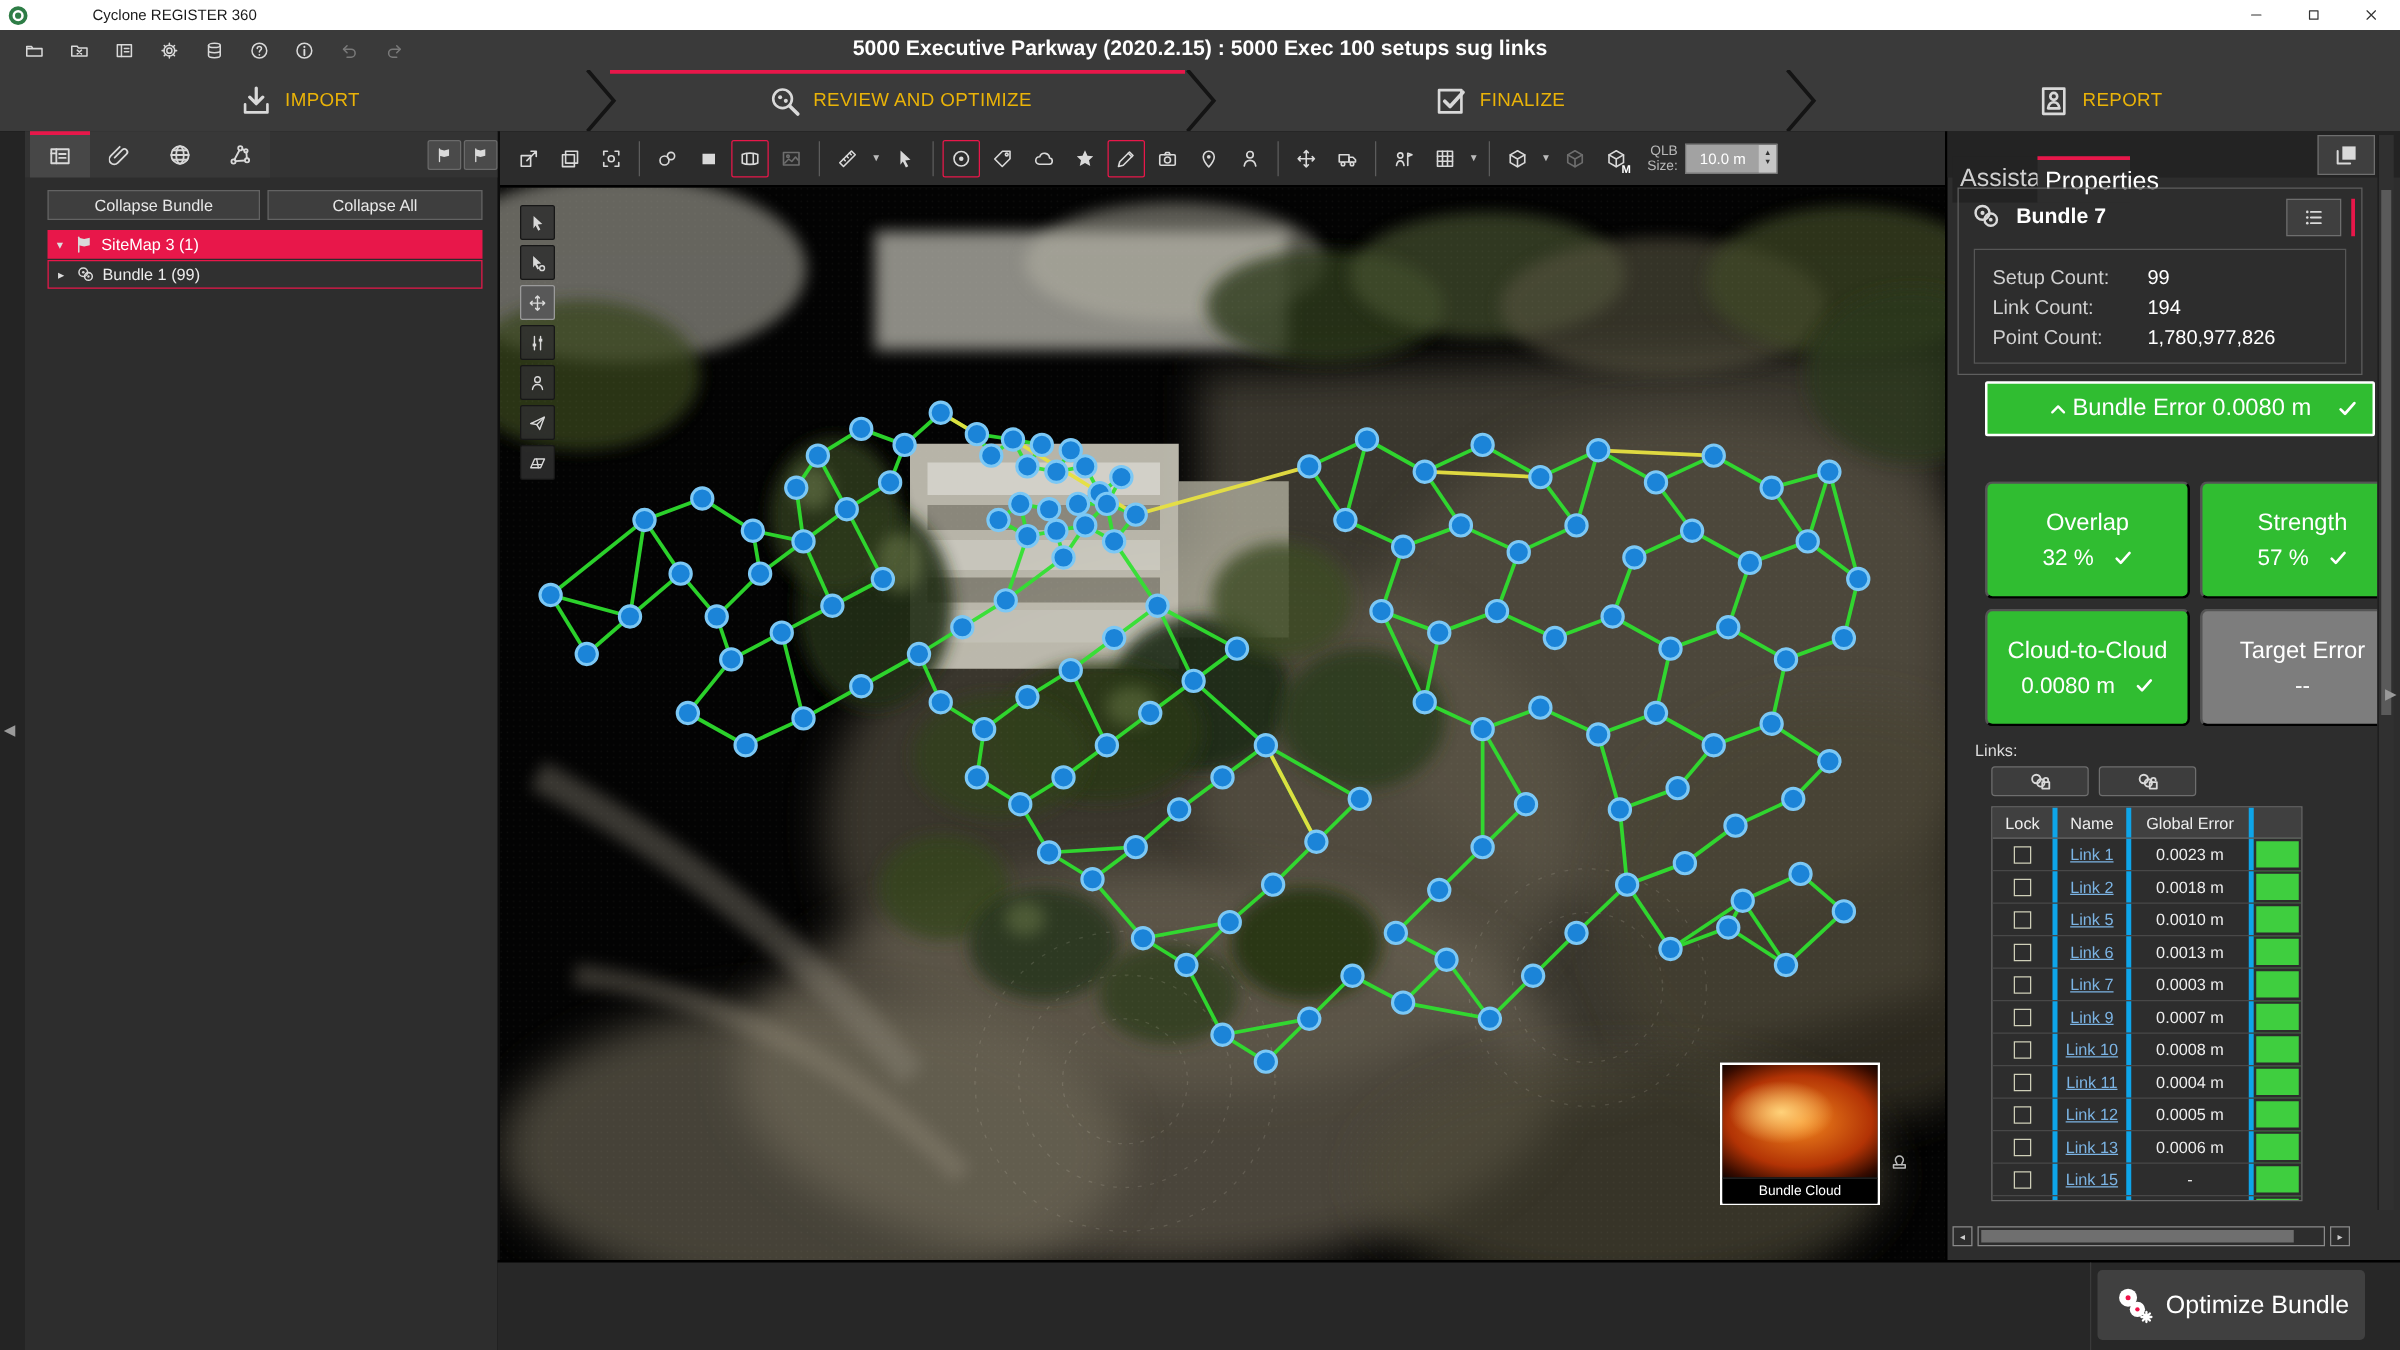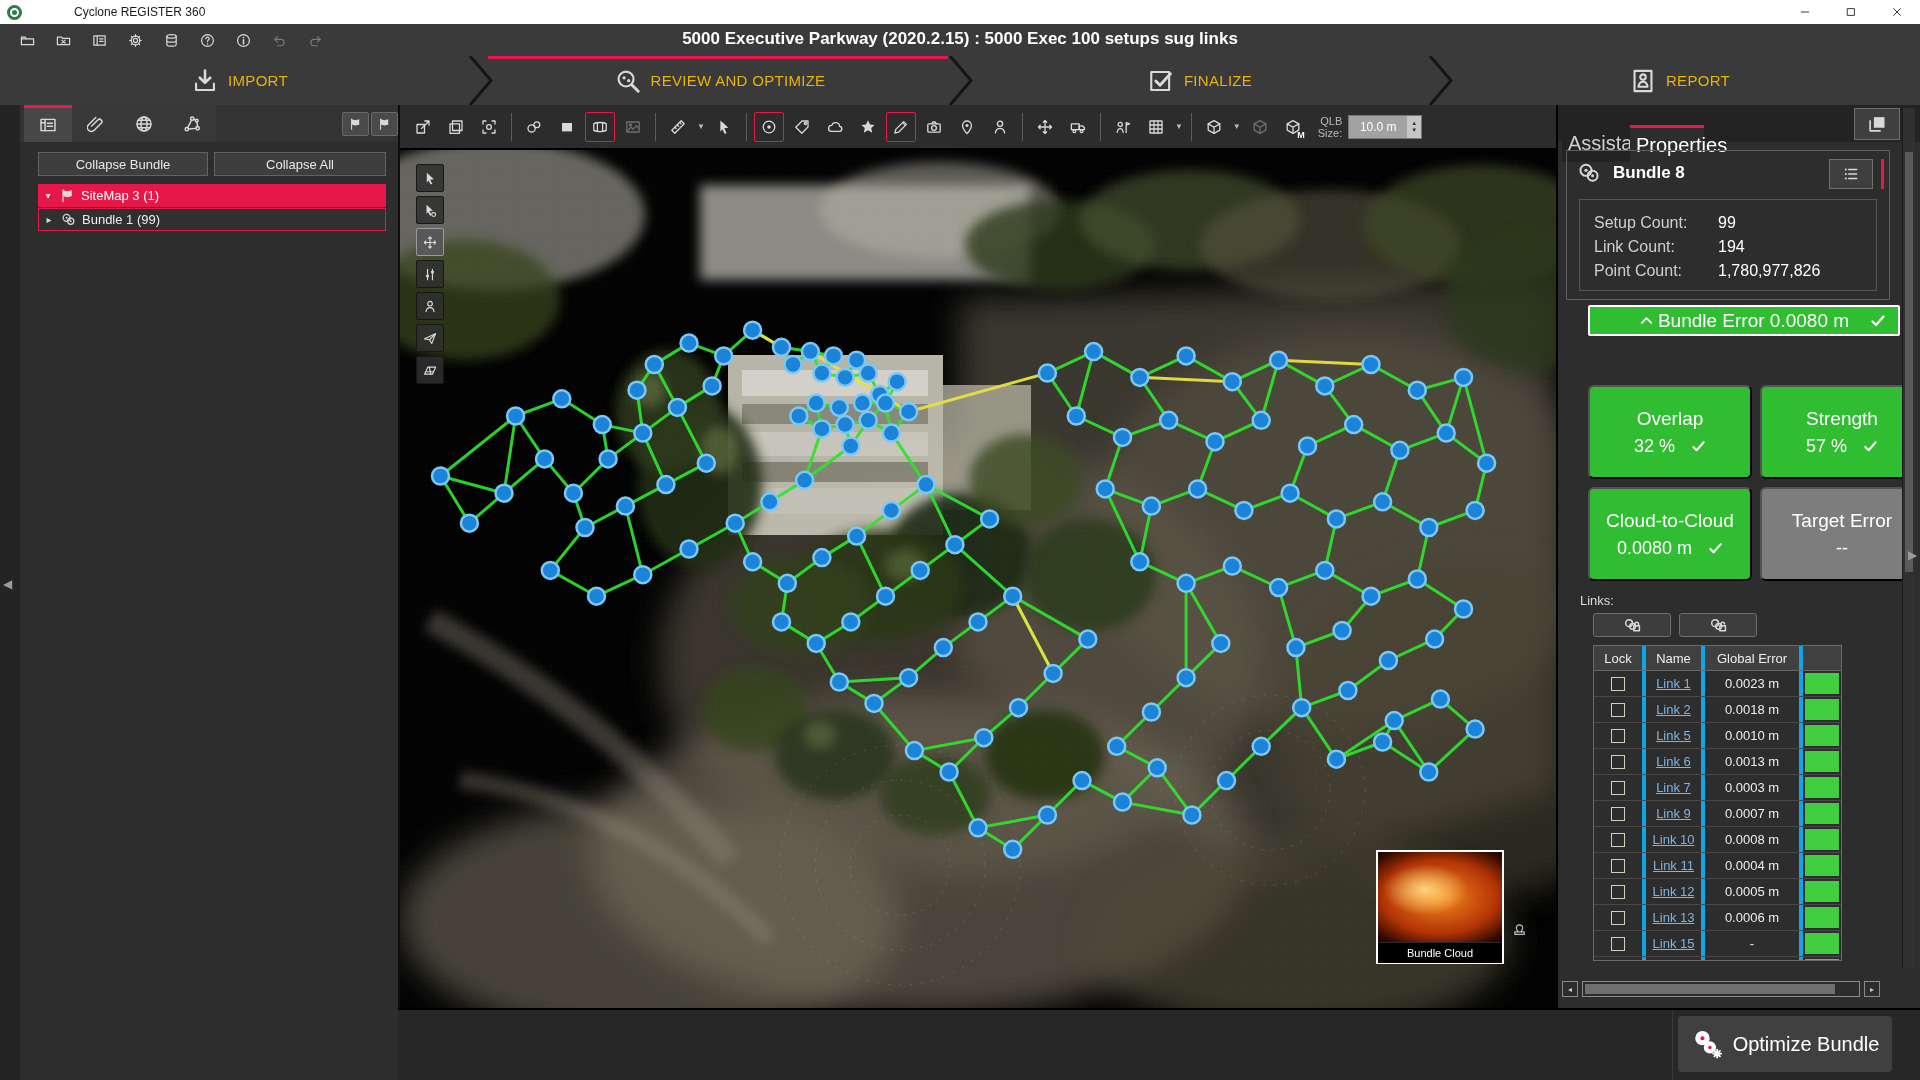--- a/index.html
+++ b/index.html
@@ -77,21 +77,21 @@
   .rp-clip{position:absolute;left:0;top:37px;width:344px;height:866px;overflow:hidden;}
   .card{position:absolute;left:8px;top:8px;width:324px;height:150px;border:1px solid #5f5f5f;box-sizing:border-box;}
   .card-head{position:absolute;left:10px;top:10px;display:flex;align-items:center;gap:12px;}
   .card-title{font-size:17px;font-weight:700;color:#fff;}
   .card-menu{position:absolute;left:262px;top:8px;width:44px;height:30px;background:#3f3f3f;border:1px solid #6e6e6e;display:flex;align-items:center;justify-content:center;}
   .card-red{position:absolute;left:314px;top:8px;width:3px;height:30px;background:#e8174a;}
   .stats{position:absolute;left:12px;top:48px;width:298px;height:92px;border:1px solid #565656;box-sizing:border-box;}
   .stat-row{position:absolute;left:14px;display:flex;font-size:16px;}
   .stat-row .sl{width:124px;color:#cfcfcf;}
   .stat-row .sv{color:#fff;}
-  .banner{position:absolute;left:30px;top:163px;width:312px;height:31px;background:#30bd31;border:2px solid #fff;border-radius:2px;box-sizing:border-box;display:flex;align-items:center;justify-content:center;gap:4px;color:#fff;}
+  .banner{position:absolute;left:30px;top:163px;width:312px;height:44px;background:#30bd31;border:2px solid #fff;border-radius:2px;box-sizing:border-box;display:flex;align-items:center;justify-content:center;gap:4px;color:#fff;}
   .banner .btxt{font-size:19px;}
   .banner .bchk{position:absolute;right:12px;}
   .tile{position:absolute;width:164px;height:94px;border-radius:6px;color:#fff;display:flex;flex-direction:column;align-items:center;justify-content:center;gap:6px;}
   .tile.good{background:#30bd31;}
   .tile.none{background:#7d7d7d;}
   .tile .tl{font-size:19px;}
   .tile .tv{font-size:18px;display:flex;align-items:center;gap:16px;}
   .links-lbl{position:absolute;left:22px;top:451px;font-size:13px;color:#ddd;}
   .lockbtn{position:absolute;top:471px;width:78px;height:24px;background:#3d3d3d;border:1px solid #6e6e6e;border-radius:3px;display:flex;align-items:center;justify-content:center;}
   .ltable{position:absolute;left:35px;top:503px;width:249px;height:316px;overflow:hidden;border:1px solid #6a6a6a;box-sizing:border-box;background:#2d2d2d;}
@@ -963,21 +963,21 @@
       <div class="card">
         <div class="card-head">
           <span>
               <svg class="icon" viewBox="0 0 16 16" style="width:24px;height:24px">
                 <circle cx="6" cy="6.2" r="3.7"></circle>
                 <circle cx="10.4" cy="9.8" r="3.3"></circle>
                 <circle class="f" cx="6" cy="6.2" r="1.1"></circle>
                 <circle class="f" cx="10.4" cy="9.8" r="1"></circle>
               </svg>
             </span>
-          <span class="card-title">Bundle 8</span>
+          <span class="card-title">Bundle 7</span>
         </div>
         <button class="card-menu">
             <svg class="icon" viewBox="0 0 16 16" style="width:18px;height:18px">
               <circle class="f" cx="3.4" cy="4" r=".9"></circle>
               <circle class="f" cx="3.4" cy="8" r=".9"></circle>
               <circle class="f" cx="3.4" cy="12" r=".9"></circle>
               <path d="M6 4h7M6 8h7M6 12h7" stroke-width="1.4"></path>
             </svg>
           </button>
         <span class="card-red"></span>

